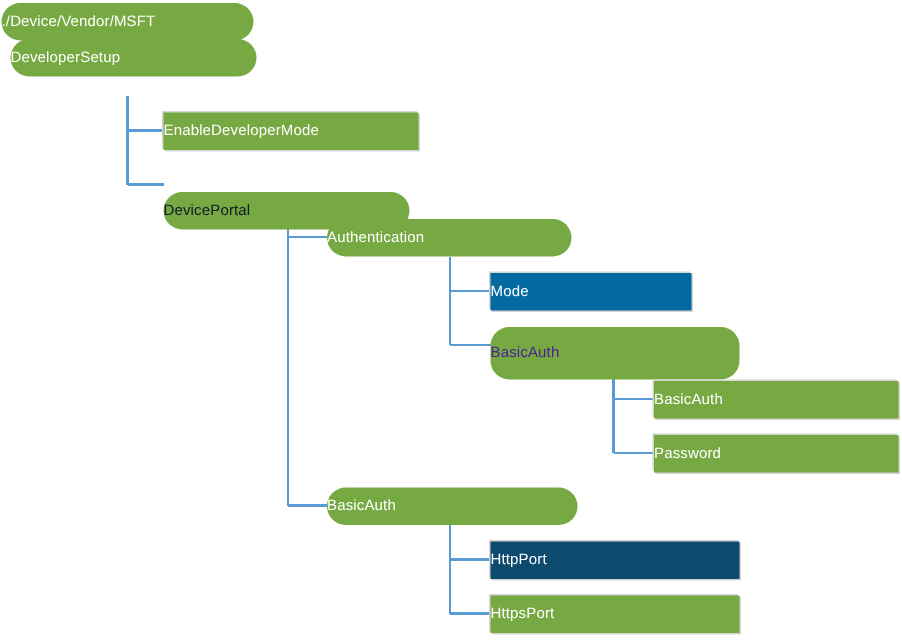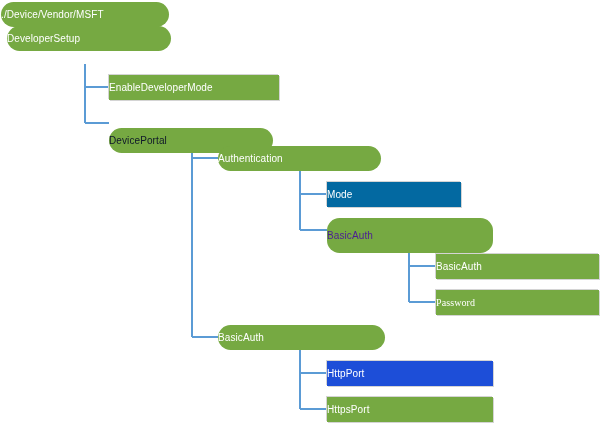--- a/index.html
+++ b/index.html
@@ -114,26 +114,26 @@
       </div>
       <div class="node rect" style="left: 327px; top: 182px; width: 134px; height: 25px; background: #0369a1; color: rgb(255, 255, 255);">
         <span>Mode</span>
       </div>
       <div class="node pill" style="left: 327px; top: 218px; width: 166px; height: 35px; background: rgb(118, 169, 66); color: #4c1d95; border-radius: 12.5px;">
         <span>BasicAuth</span>
       </div>
       <div class="node rect" style="left: 436px; top: 254px; width: 163px; height: 25px; background: rgb(118, 169, 66); color: rgb(255, 255, 255);">
         <span>BasicAuth</span>
       </div>
-      <div class="node rect" style="left: 436px; top: 290px; width: 163px; height: 25px; background: rgb(118, 169, 66); color: rgb(255, 255, 255); font-family: Liberation Serif, serif;">
+      <div class="node rect" style="left: 436px; top: 290px; width: 163px; height: 25px; background: rgb(118, 169, 66); color: rgb(255, 255, 255);">
         <span>Password</span>
       </div>
       <div class="node pill" style="left: 218px; top: 325px; width: 167px; height: 25px; background: rgb(118, 169, 66); color: rgb(255, 255, 255); border-radius: 12.5px;">
         <span>BasicAuth</span>
       </div>
-      <div class="node rect" style="left: 327px; top: 361px; width: 166px; height: 25px; background: #1d4ed8; color: rgb(255, 255, 255);">
+      <div class="node rect" style="left: 327px; top: 361px; width: 166px; height: 25px; background: #0c4a6e; color: rgb(255, 255, 255);">
         <span>HttpPort</span>
       </div>
       <div class="node rect" style="left: 327px; top: 397px; width: 166px; height: 25px; background: rgb(118, 169, 66); color: rgb(255, 255, 255);">
         <span>HttpsPort</span>
       </div>
     </div>
 </div>
 
 </body></html>

